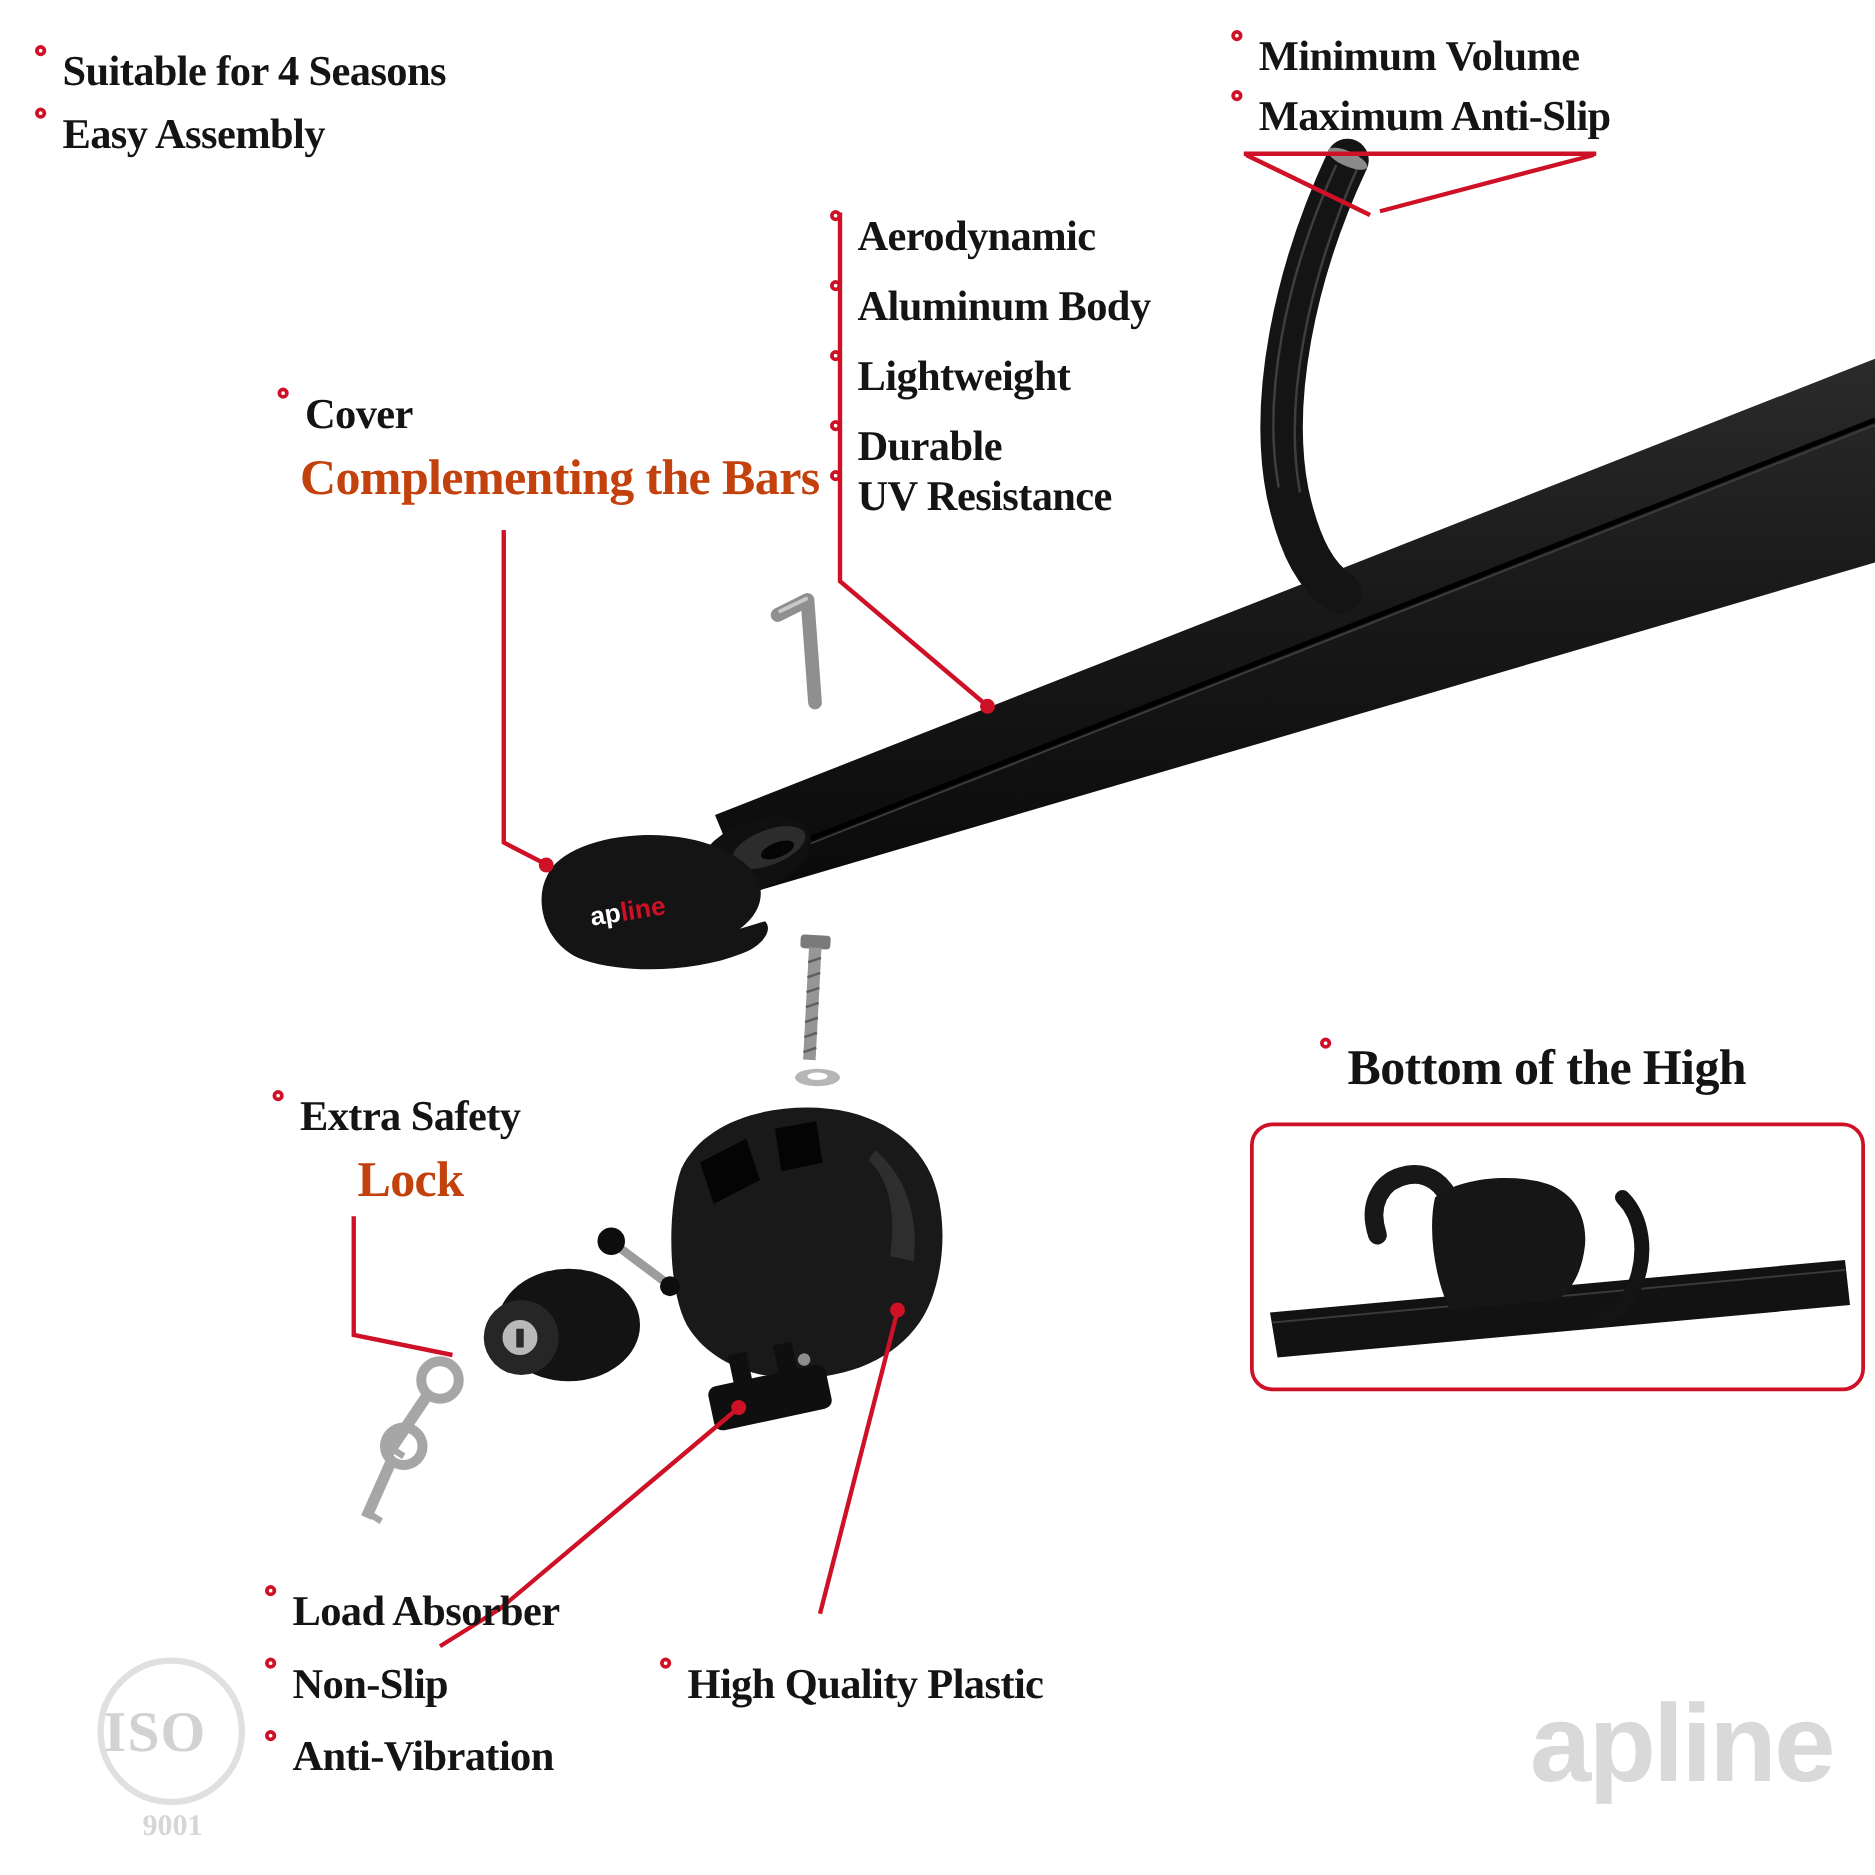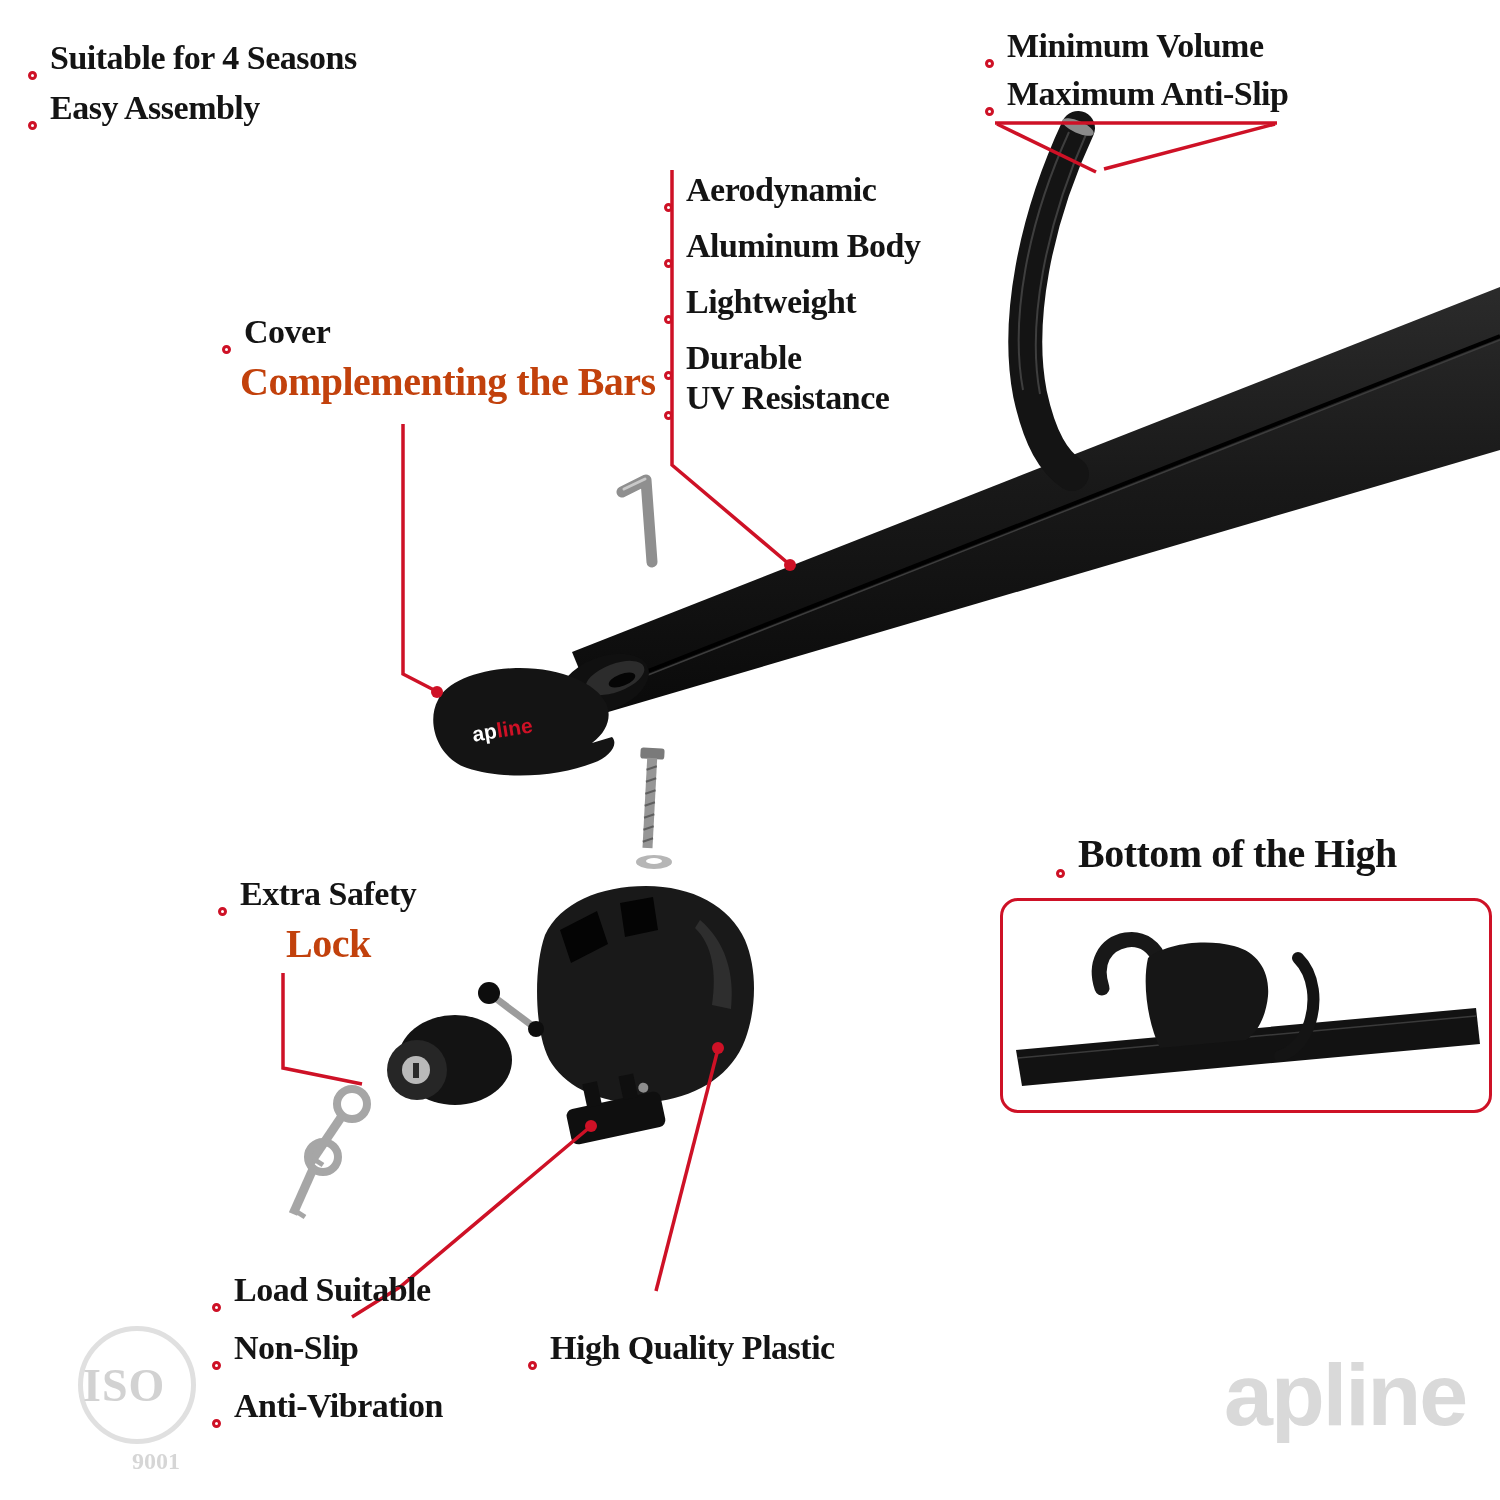--- a/index.html
+++ b/index.html
@@ -2,21 +2,21 @@
 <html style="--accent: #CE1126; --wm: #D9D9D9;"><head>
 <meta charset="utf-8">
 <style>
   :root { --accent:#CE1126; --wm:#D9D9D9; }
   * { box-sizing:border-box; }
   body { margin:0; background:#ffffff; }
   .stage { position:relative; width:1500px; height:1500px; background:#fff; overflow:hidden;
            font-family:"Liberation Serif", serif; }
   .art { position:absolute; left:0; top:0; z-index:1; pointer-events:none; }
 
-  .feat { position:absolute; z-index:2; display:flex; align-items:flex-end; gap:13px;
+  .feat { position:absolute; z-index:2; display:flex; align-items:flex-start; gap:13px;
           font-weight:700; font-size:34px; color:#141414; letter-spacing:-0.5px; white-space:nowrap; }
   .feat .txt { line-height:44px; }
   .bullet { flex:0 0 auto; width:9px; height:9px; border:3.5px solid var(--accent);
             border-radius:50%; background:#fff; }
   .sub { position:absolute; z-index:2; font-weight:700; font-size:40px; color:#c2410c;
          letter-spacing:-0.5px; white-space:nowrap; line-height:44px; }
   .big { font-size:40px; }
   .big .txt { line-height:48px; }
 
   .panel { position:absolute; z-index:0; left:1000px; top:898px; width:492px; height:215px;
@@ -29,21 +29,21 @@
   .cover-logo .lg-line { color:var(--accent); }
 
   .brand-wm { position:absolute; z-index:2; left:1224px; top:1344px;
               font-family:"Liberation Sans", sans-serif; font-weight:700; font-size:88px;
               color:var(--wm); letter-spacing:-2px; white-space:nowrap; }
 
   .iso-ring { position:absolute; z-index:2; left:78px; top:1326px; width:118px; height:118px;
               border:5px solid #e0e0e0; border-radius:50%; display:flex; align-items:center;
               justify-content:flex-start; font-weight:700; font-size:46px; color:#d2d2d2;
               letter-spacing:1px; }
-  .iso-num { position:absolute; z-index:2; left:96px; top:1448px; width:84px; text-align:right;
+  .iso-num { position:absolute; z-index:2; left:96px; top:1448px; width:84px; text-align:center;
              font-weight:700; font-size:24px; color:#d6d6d6; }
 </style>
 </head>
 <body>
 
 <div class="stage">
 
   <div class="panel"></div>
 
   <svg class="art" width="1500" height="1500" viewBox="0 0 1500 1500">
@@ -205,21 +205,21 @@
   <div class="sub" style="left:240px; top:360px">Complementing the Bars</div>
 
   <div class="feat" style="left:218px; top:872px">
     <span class="bullet"></span>
     <span class="txt">Extra Safety</span>
   </div>
   <div class="sub" style="left:286px; top:922px">Lock</div>
 
   <div class="feat" style="left:212px; top:1268px">
     <span class="bullet"></span>
-    <span class="txt">Load Suitable</span>
+    <span class="txt">Load Absorber</span>
   </div>
   <div class="feat" style="left:212px; top:1326px">
     <span class="bullet"></span>
     <span class="txt">Non-Slip</span>
   </div>
   <div class="feat" style="left:212px; top:1384px">
     <span class="bullet"></span>
     <span class="txt">Anti-Vibration</span>
   </div>
 

